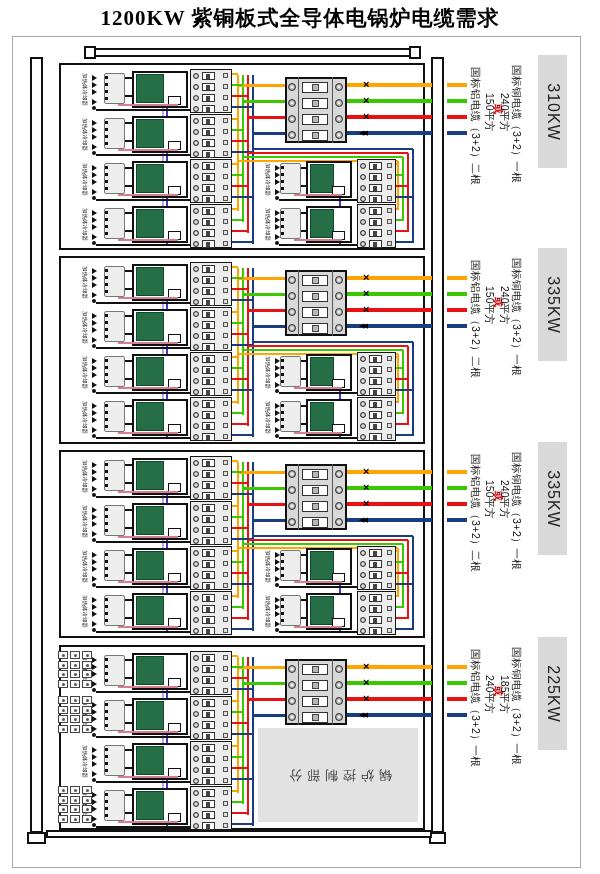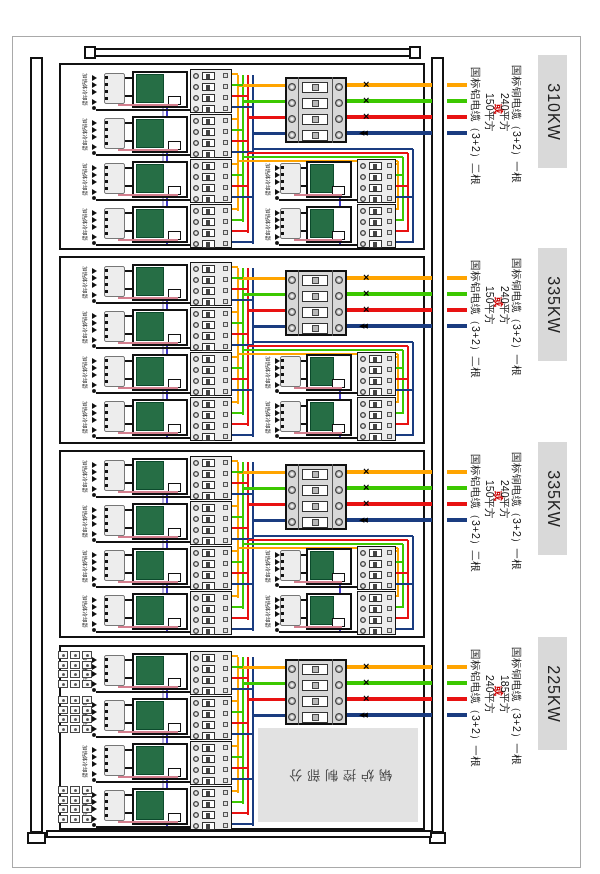--- a/index.html
+++ b/index.html
@@ -35,20 +35,21 @@
   .nmark{font-size:7px;color:#000;line-height:8px;letter-spacing:-2px;}
   .modbox{background:#fff;border:2px solid #111;box-sizing:border-box;}
   .grn{border:1px solid #0c4a2c;box-sizing:border-box;}
   .tab{background:#fff;border:1.5px solid #111;box-sizing:border-box;}
   .conn{background:#ededed;border:1px solid #777;border-radius:2px;box-sizing:border-box;}
 </style>
 </head>
 <body>
 
 <div id="stage">
+  <div id="page-title">1200KW 紫铜板式全导体电锅炉电缆需求</div>
   <div id="diagram" style="position:absolute;left:0;top:0;width:600px;height:874px;">
       <div class="abs frame" style="left: 12px; top: 36px; width: 567px; height: 830px;"></div>
       <div class="abs panel" style="left: 93px; top: 48px; width: 318px; height: 9px;"></div>
       <div class="abs panel" style="left: 84px; top: 46px; width: 12px; height: 13px;"></div>
       <div class="abs panel" style="left: 409px; top: 46px; width: 12px; height: 13px;"></div>
       <div class="abs panel" style="left: 30px; top: 57px; width: 13px; height: 776px;"></div>
       <div class="abs panel" style="left: 27px; top: 832px; width: 19px; height: 12px;"></div>
       <div class="abs panel" style="left: 431px; top: 57px; width: 13px; height: 776px;"></div>
       <div class="abs panel" style="left: 429px; top: 832px; width: 17px; height: 12px;"></div>
       <div class="abs panel" style="left: 46px; top: 830px; width: 386px; height: 8px;"></div>

